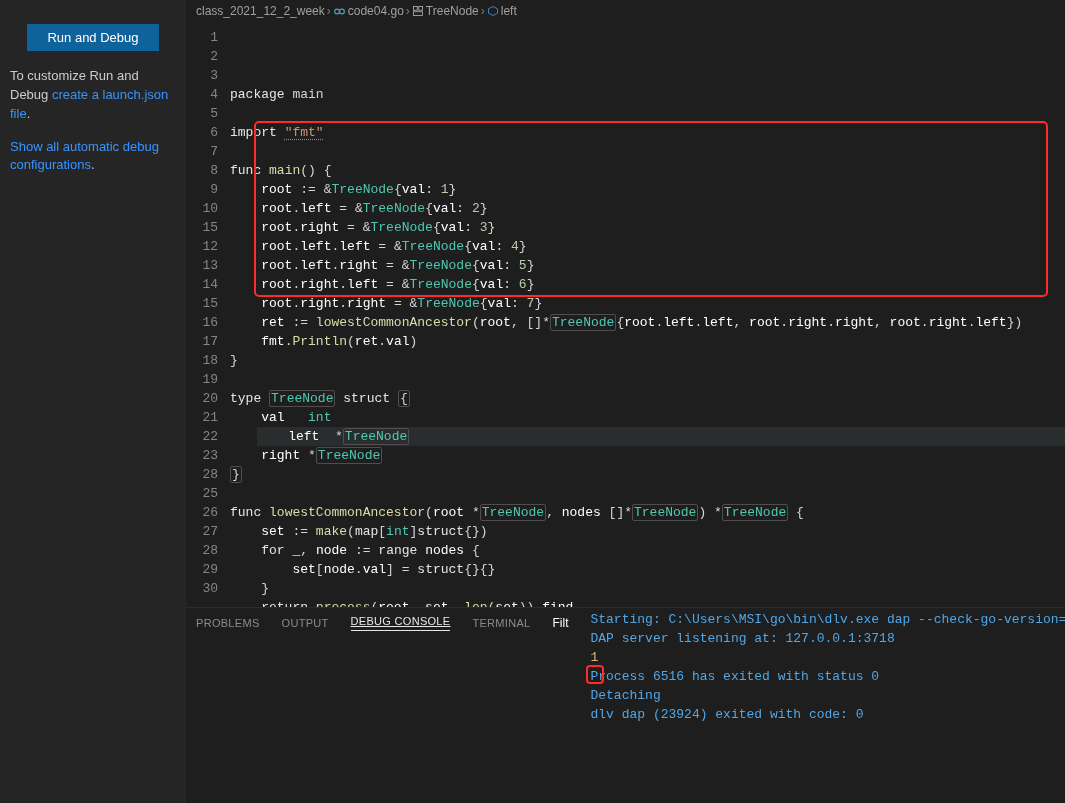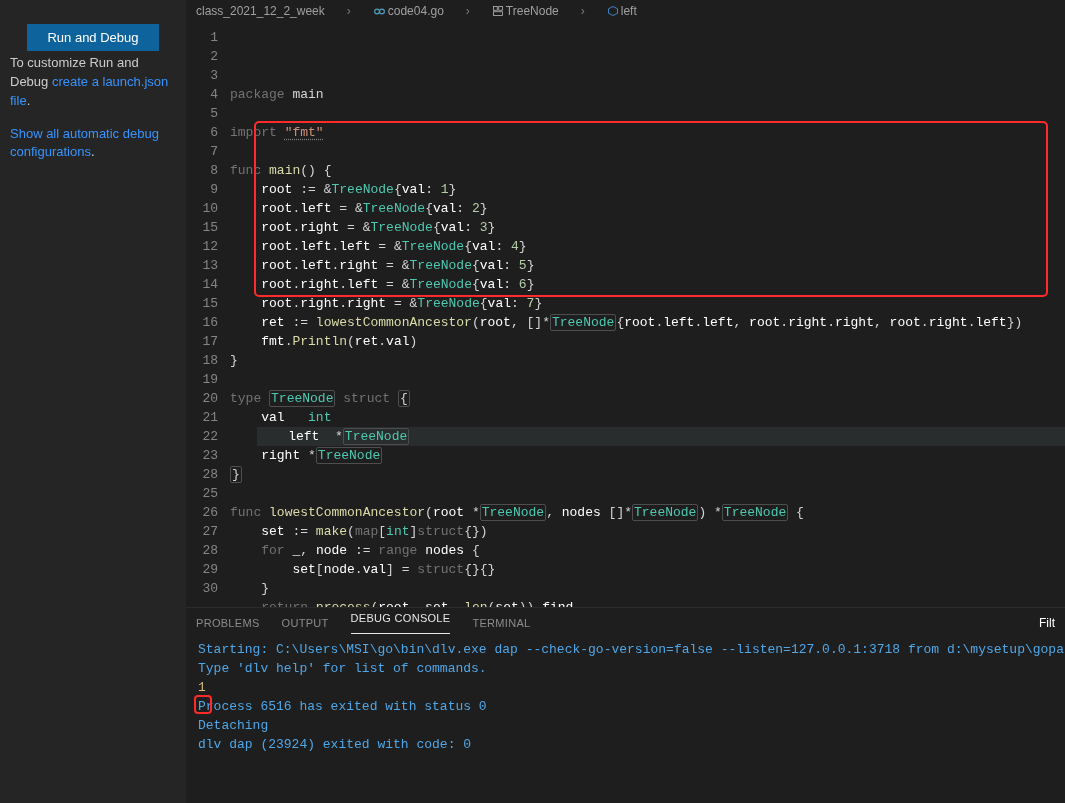--- a/index.html
+++ b/index.html
@@ -14,38 +14,38 @@
   .app { display: flex; height: 100%; }
   .sidebar {
     width: 186px;
     background: #252526;
     padding: 12px 10px;
     flex-shrink: 0;
   }
   .run-debug-btn {
     display: block;
     width: 132px;
-    margin: 12px auto 3px auto;
+    margin: 12px auto 16px auto;
     padding: 6px 0;
     background: #0e639c;
     color: #ffffff;
     text-align: center;
     border: none;
     cursor: pointer;
     font-size: 13px;
   }
   .sidebar p { line-height: 1.45; color: #cccccc; margin-bottom: 14px; }
   .link { color: #3794ff; cursor: pointer; }
 
   .main { flex: 1; display: flex; flex-direction: column; min-width: 0; }
   .breadcrumbs {
     height: 22px;
     display: flex;
     align-items: center;
-    gap: 20px;
+    gap: 0;
     padding: 0 10px;
     color: #a0a0a0;
     font-size: 12px;
     background: #1e1e1e;
   }
   .bc-sep { color: #7a7a7a; margin: 0 2px;}
   .bc-icon { display: inline-flex; align-items: center; margin-right: 2px; }
   .bc-item { display: inline-flex; align-items: center; }
 
   .editor-wrap { flex: 1; overflow: hidden; position: relative; }
@@ -75,49 +75,49 @@
 
   .red-box {
     position: absolute;
     border: 2px solid #ff2a2a;
     border-radius: 5px;
     pointer-events: none;
     z-index: 5;
   }
 
   
-  .kw { color: #737373; }
+  .kw { color: #e5e5e5; }
   .fn { color: #dcdcaa; }
   .ty { color: #4ec9b0; }
   .num{ color: #b5cea8; }
   .id { color: #ffffff; }
   .pln{ color: #d4d4d4; }
   .op { color: #d4d4d4; }
   .imp { color: #ce9178; text-decoration: underline dotted #808080; text-underline-offset: 3px;}
   .boxed { border: 1px solid #4e4e4e; border-radius: 2px; padding: 0 1px; }
 
   
   .panel {
     height: 196px;
     background: #1e1e1e;
     border-top: 1px solid #2b2b2b;
     display: flex;
-    flex-direction: column;
+    flex-direction: row;
   }
   .panel-tabs {
     display: flex;
     align-items: center;
     height: 30px;
     padding: 0 10px;
     gap: 22px;
     font-size: 11px;
     color: #8b8b8b;
   }
   .panel-tab { cursor: pointer; letter-spacing: 0.3px; }
-  .panel-tab.active { color: #e7e7e7; border-bottom: 1px solid #e7e7e7; padding-bottom: 9px; }
+  .panel-tab.active { color: #e7e7e7; border-bottom: 1px solid #e7e7e7; padding-bottom: 3px; text-decoration: underline; }
   .panel-filter { margin-left: auto; color: #ffffff; font-size: 12px; }
 
   .console {
     font-family: Consolas, "Courier New", monospace;
     font-size: 13px;
     line-height: 19px;
     padding: 2px 12px;
     color: #50a7e8;
     position: relative;
     flex: 1;
@@ -225,21 +225,21 @@
       <div class="panel-tabs">
         <span class="panel-tab">PROBLEMS</span>
         <span class="panel-tab">OUTPUT</span>
         <span class="panel-tab active">DEBUG CONSOLE</span>
         <span class="panel-tab">TERMINAL</span>
         <span class="panel-filter">Filt</span>
       </div>
       <div class="console" id="console">
         <div class="red-box-small" style="left:8px; top:57px; width:18px; height:19px;"></div>
       <div class="console-line">Starting: C:\Users\MSI\go\bin\dlv.exe dap --check-go-version=false --listen=127.0.0.1:3718 from d:\mysetup\gopath</div>
-          <div class="console-line">Type 'dlv help' for list of commands.</div>
+          <div class="console-line">DAP server listening at: 127.0.0.1:3718</div>
           <div class="console-line result">1</div>
           <div class="console-line">Process 6516 has exited with status 0</div>
           <div class="console-line">Detaching</div>
           <div class="console-line">dlv dap (23924) exited with code: 0</div>
         </div>
     </div>
   </div>
 </div>
 
 </body></html>

